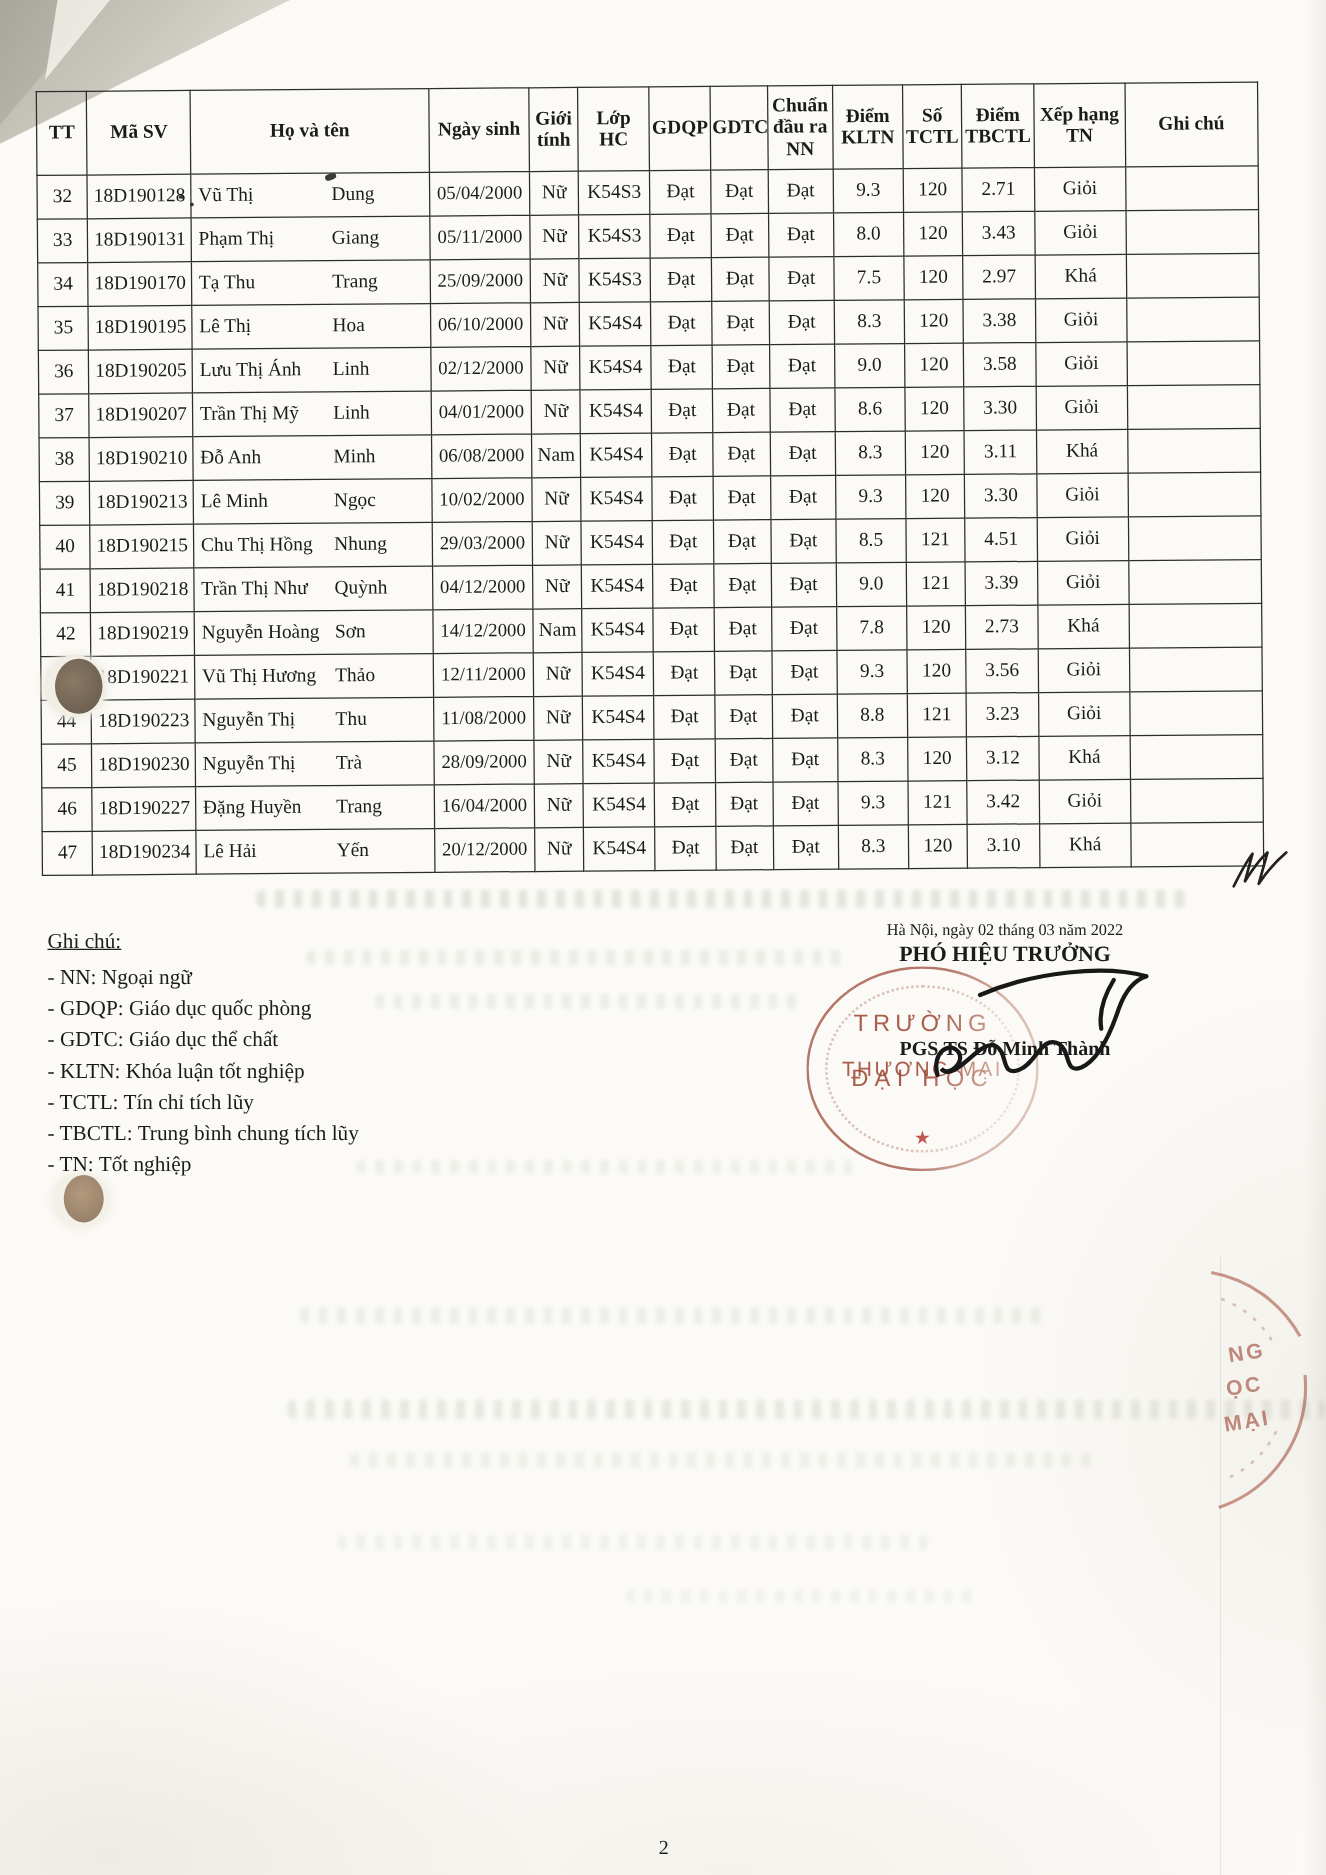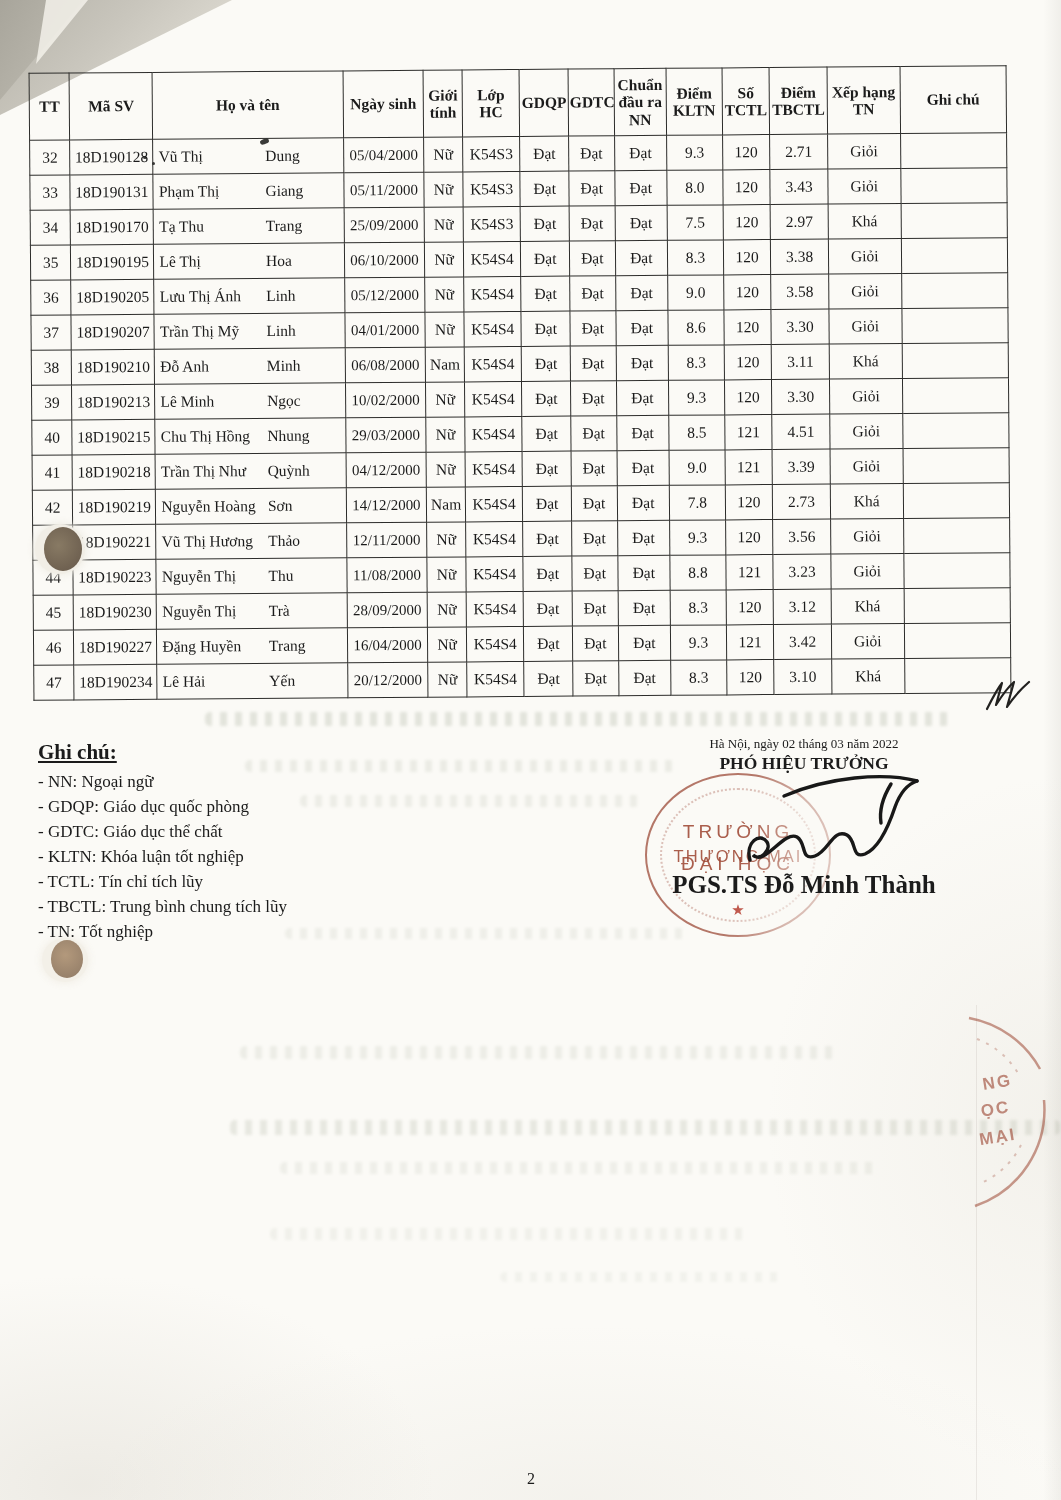--- a/index.html
+++ b/index.html
@@ -49,35 +49,35 @@
   th,td{border:1px solid #2d2d2b;padding:0;}
   thead th{height:62px;font-size:15.5px;font-weight:bold;text-align:center;line-height:1.12;padding:2px 1px;}
   tbody td{height:34px;font-size:15.5px;text-align:center;vertical-align:middle;}
   td.date{font-size:15px;margin-top:36px;}
   td.name{text-align:left;position:relative;}
   td.name .ho{padding-left:5px;white-space:nowrap;}
   td.name .ten{position:absolute;left:59%;top:50%;transform:translateY(-50%);white-space:nowrap;}
   .tick-mark{position:absolute;left:984px;top:678px;}
   
   .notes{position:absolute;left:38px;top:740px;font-size:17px;line-height:25px;}
-  .notes-title{font-weight:bold;text-decoration:underline;font-size:21px;margin-bottom:4px;}
+  .notes-title{font-weight:normal;text-decoration:underline;font-size:17px;margin-bottom:4px;}
   .notes ul{list-style:none;margin:0;padding:0;}
   
   .sign-block{position:absolute;left:628px;top:736px;width:352px;text-align:center;}
   .sign-date{font-size:13px;}
   .sign-title{font-weight:bold;font-size:17.5px;line-height:23px;}
-  .sign-name{font-weight:bold;font-size:25px;margin-top:96px;position:relative;z-index:6;}
+  .sign-name{font-weight:bold;font-size:16px;margin-top:56px;position:relative;z-index:6;}
   .stamp{position:absolute;left:645px;top:773px;width:186px;height:164px;z-index:3;
     -webkit-mask-image:linear-gradient(100deg,#000 52%,rgba(0,0,0,.5) 78%,rgba(0,0,0,.35));
     mask-image:linear-gradient(100deg,#000 52%,rgba(0,0,0,.5) 78%,rgba(0,0,0,.35));}
   .stamp-ring{position:absolute;inset:0;border:2px solid rgba(150,62,44,.70);border-radius:50%;}
   .stamp-ring::before{content:"";position:absolute;inset:13px;border:2px dotted rgba(150,62,44,.30);border-radius:50%;}
   .stamp-text{position:absolute;width:100%;text-align:center;
     font-family:"Liberation Sans","DejaVu Sans",sans-serif;color:rgba(158,72,52,.88);}
-  .st1{top:48px;font-size:19px;letter-spacing:4px;}
+  .st1{top:36px;font-size:19px;letter-spacing:4px;}
   .st2{top:80px;font-size:19px;letter-spacing:5px;}
   .st3{top:74px;font-size:16.5px;letter-spacing:2px;}
   .stamp-star{position:absolute;width:100%;text-align:center;top:128px;font-size:15px;color:rgba(178,52,38,.85);}
   .sig-svg{position:absolute;left:688px;top:768px;z-index:5;}
   .partial-stamp{position:absolute;left:925px;top:1005px;z-index:2;}
   .page-number{position:absolute;left:481px;top:1470px;width:100px;text-align:center;font-size:16px;}
 </style>
 </head>
 <body>
 
@@ -200,21 +200,21 @@
             <td>8.3</td>
             <td>120</td>
             <td>3.38</td>
             <td>Giỏi</td>
             <td></td>
           </tr>
           <tr>
             <td>36</td>
             <td>18D190205</td>
             <td class="name"><span class="ho">Lưu Thị Ánh</span><span class="ten">Linh</span></td>
-            <td class="date">05/12/2000</td>
+            <td class="date">02/12/2000</td>
             <td>Nữ</td>
             <td>K54S4</td>
             <td>Đạt</td>
             <td>Đạt</td>
             <td>Đạt</td>
             <td>9.0</td>
             <td>120</td>
             <td>3.58</td>
             <td>Giỏi</td>
             <td></td>

